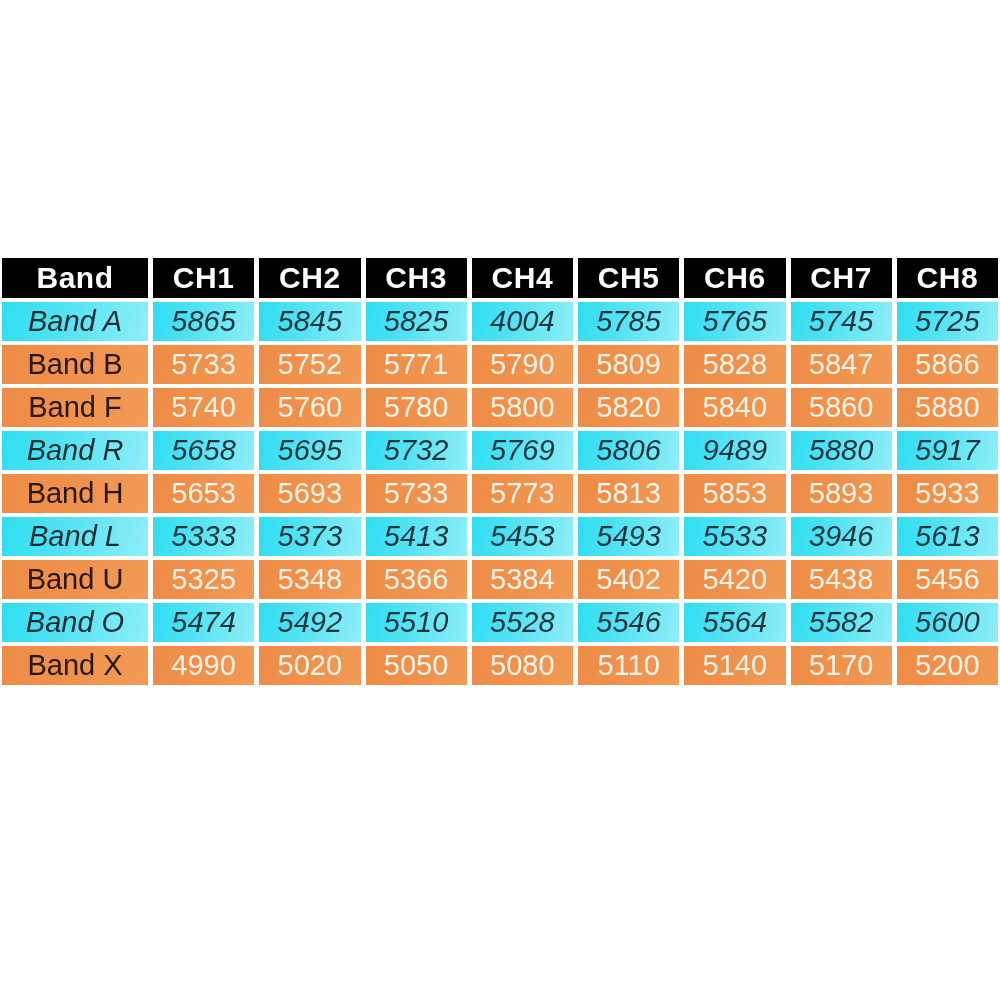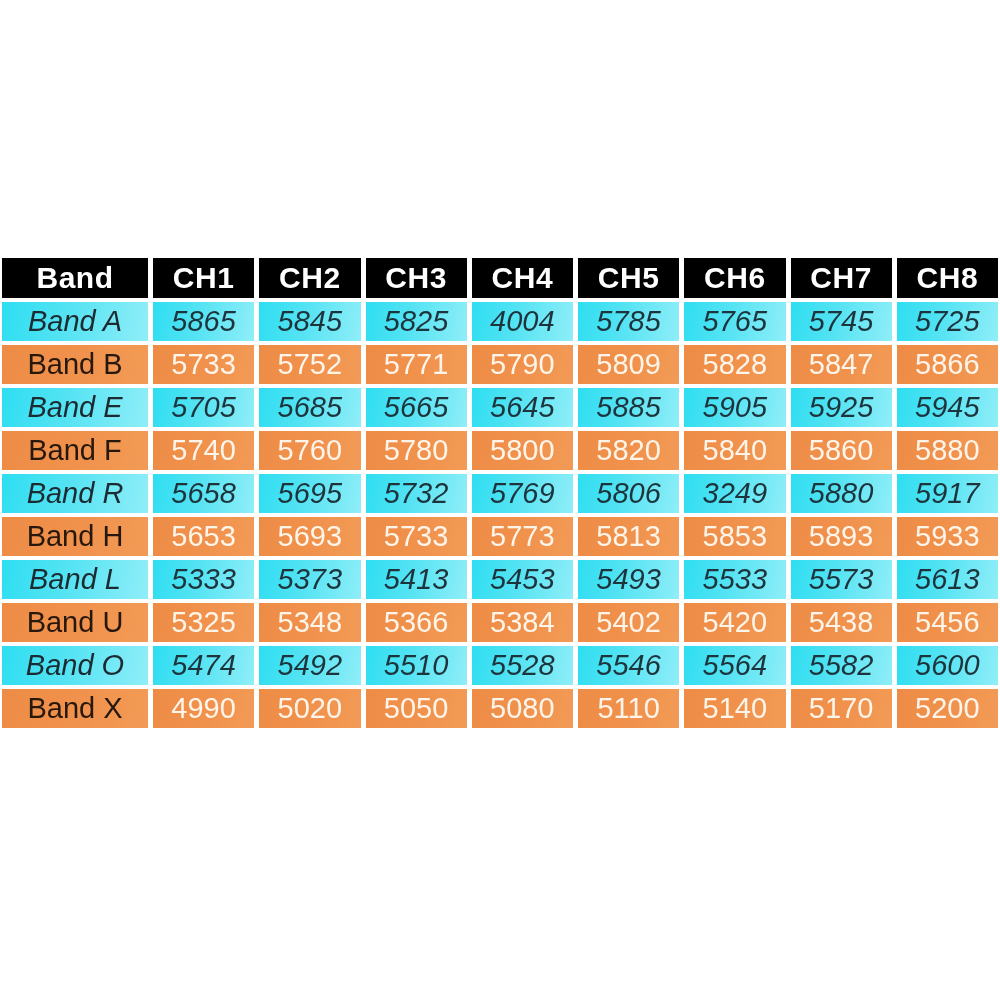--- a/index.html
+++ b/index.html
@@ -108,50 +108,39 @@
             <td class="band-cell">Band B</td>
             <td>5733</td>
             <td>5752</td>
             <td>5771</td>
             <td>5790</td>
             <td>5809</td>
             <td>5828</td>
             <td>5847</td>
             <td>5866</td>
           </tr>
-          <tr class="row-cyan">
-            <td class="band-cell">Band E</td>
-            <td>5705</td>
-            <td>5685</td>
-            <td>5665</td>
-            <td>5645</td>
-            <td>5885</td>
-            <td>5905</td>
-            <td>5925</td>
-            <td>5945</td>
-          </tr>
           <tr class="row-orange">
             <td class="band-cell">Band F</td>
             <td>5740</td>
             <td>5760</td>
             <td>5780</td>
             <td>5800</td>
             <td>5820</td>
             <td>5840</td>
             <td>5860</td>
             <td>5880</td>
           </tr>
           <tr class="row-cyan">
             <td class="band-cell">Band R</td>
             <td>5658</td>
             <td>5695</td>
             <td>5732</td>
             <td>5769</td>
             <td>5806</td>
-            <td>3249</td>
+            <td>9489</td>
             <td>5880</td>
             <td>5917</td>
           </tr>
           <tr class="row-orange">
             <td class="band-cell">Band H</td>
             <td>5653</td>
             <td>5693</td>
             <td>5733</td>
             <td>5773</td>
             <td>5813</td>
@@ -160,21 +149,21 @@
             <td>5933</td>
           </tr>
           <tr class="row-cyan">
             <td class="band-cell">Band L</td>
             <td>5333</td>
             <td>5373</td>
             <td>5413</td>
             <td>5453</td>
             <td>5493</td>
             <td>5533</td>
-            <td>5573</td>
+            <td>3946</td>
             <td>5613</td>
           </tr>
           <tr class="row-orange">
             <td class="band-cell">Band U</td>
             <td>5325</td>
             <td>5348</td>
             <td>5366</td>
             <td>5384</td>
             <td>5402</td>
             <td>5420</td>

